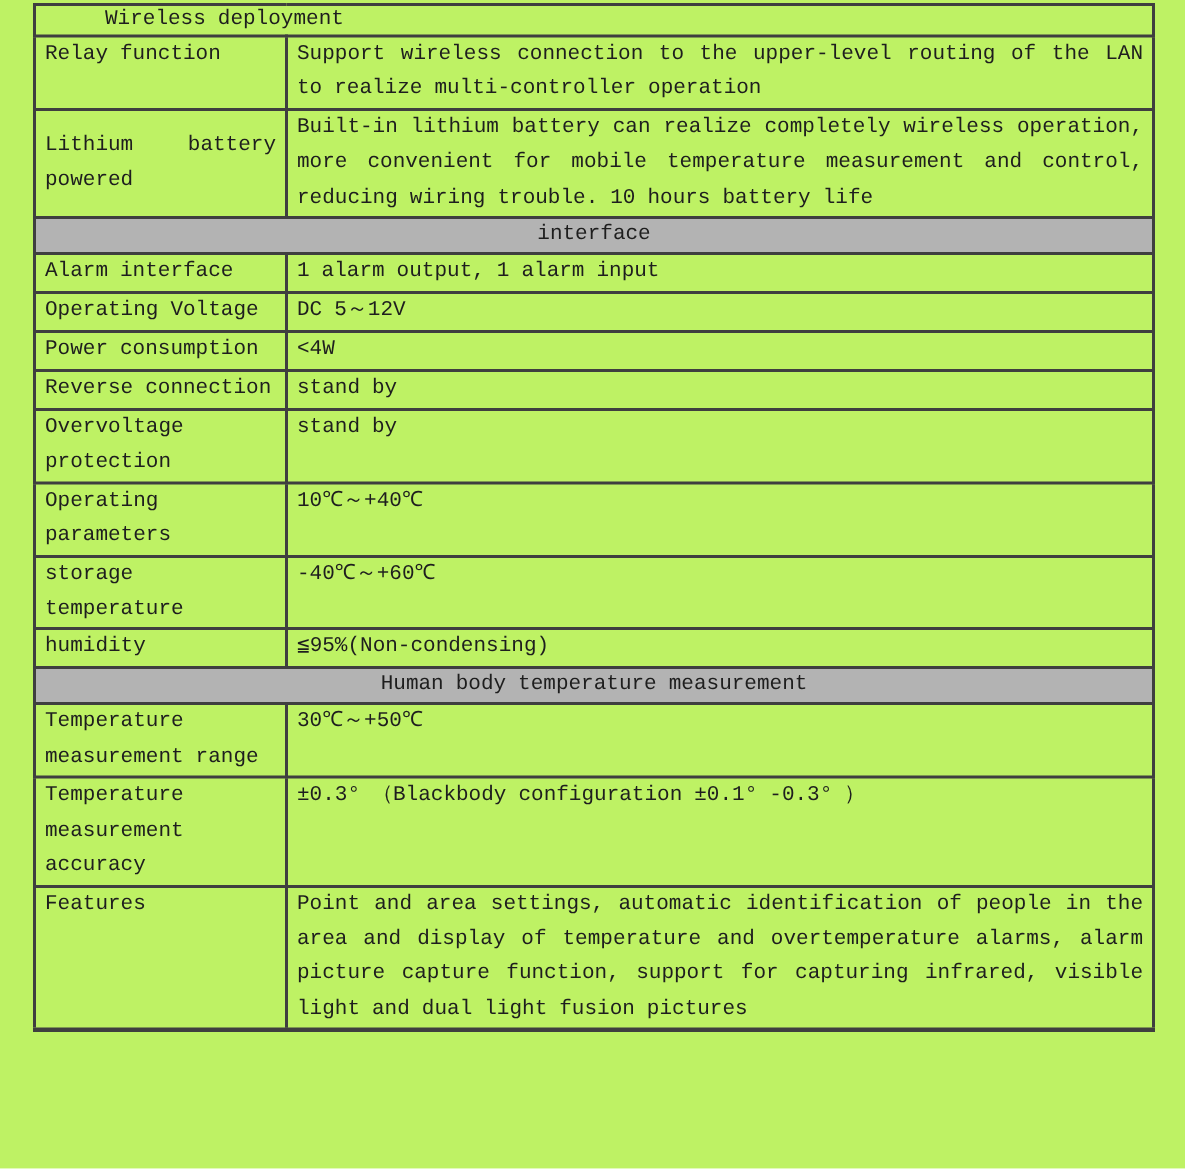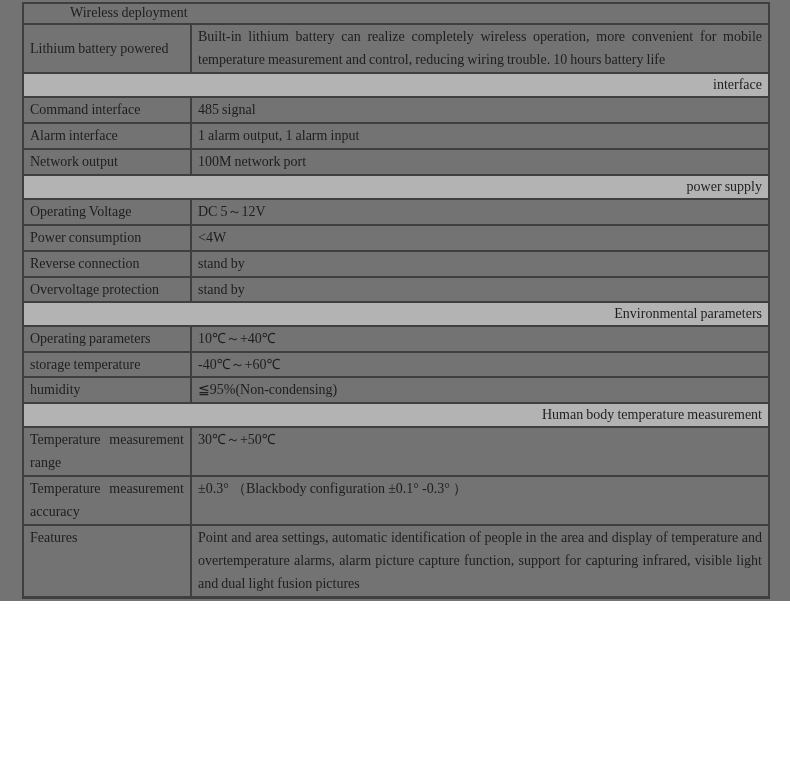--- a/index.html
+++ b/index.html
@@ -7,24 +7,23 @@
     padding: 0;
     background: #ffffff;
     width: 790px;
     height: 779px;
     font-family: "Liberation Mono", "DejaVu Sans Mono", monospace;
     color: #1e1e1e;
   }
   .page {
     position: relative;
     width: 790px;
-    height: 601px;
-    background: #737373;
+    height: 779px;
+    background: #bef264;
     overflow: hidden;
-    font-family: Liberation Serif, serif;
   }
   table.spec-table {
     position: absolute;
     left: 22px;
     top: 2px;
     width: 746px;
     border-collapse: collapse;
     table-layout: fixed;
     border: 2px solid #3f3f3f;
     border-bottom-width: 3px;
@@ -41,21 +40,21 @@
   
   tr.row-title td {
     height: 19px;
     line-height: 18px;
     padding-left: 46px;
     text-align: left;
   }
   
   tr.row-section td {
     background: #b3b3b3;
-    text-align: right;
+    text-align: center;
     height: 22px;
     line-height: 21px;
     padding: 0 6px;
   }
   
   td.cell-label { text-align: justify; }
   td.cell-value { text-align: justify; }
   tr.h1 td { height: 24px; }
   td.valign-mid { vertical-align: middle; }
 </style>
@@ -67,48 +66,41 @@
     <colgroup>
       <col style="width:168px">
       <col style="width:578px">
     </colgroup>
     <tbody>
       <tr class="row-title">
         <td colspan="2">Wireless deployment</td>
       </tr>
 
 
+      <tr>
+        <td class="cell-label">Relay function</td>
+        <td class="cell-value">Support wireless connection to the upper-level routing of the LAN to realize multi-controller operation</td>
+      </tr>
 
       <tr>
         <td class="cell-label valign-mid">Lithium battery powered</td>
         <td class="cell-value">Built-in lithium battery can realize completely wireless operation, more convenient for mobile temperature measurement and control, reducing wiring trouble. 10 hours battery life</td>
       </tr>
 
       <tr class="row-section">
         <td colspan="2">interface</td>
       </tr>
 
-      <tr class="h1">
-        <td class="cell-label">Command interface</td>
-        <td class="cell-value">485 signal</td>
-      </tr>
 
       <tr class="h1">
         <td class="cell-label">Alarm interface</td>
         <td class="cell-value">1 alarm output, 1 alarm input</td>
       </tr>
 
-      <tr class="h1">
-        <td class="cell-label">Network output</td>
-        <td class="cell-value">100M network port</td>
-      </tr>
 
-      <tr class="row-section">
-        <td colspan="2">power supply</td>
-      </tr>
 
       <tr class="h1">
         <td class="cell-label">Operating Voltage</td>
         <td class="cell-value">DC 5～12V</td>
       </tr>
 
       <tr class="h1">
         <td class="cell-label">Power consumption</td>
         <td class="cell-value">&lt;4W</td>
       </tr>
@@ -116,23 +108,20 @@
       <tr class="h1">
         <td class="cell-label">Reverse connection</td>
         <td class="cell-value">stand by</td>
       </tr>
 
       <tr>
         <td class="cell-label">Overvoltage protection</td>
         <td class="cell-value">stand by</td>
       </tr>
 
-      <tr class="row-section">
-        <td colspan="2">Environmental parameters</td>
-      </tr>
 
       <tr>
         <td class="cell-label">Operating parameters</td>
         <td class="cell-value">10℃～+40℃</td>
       </tr>
 
       <tr>
         <td class="cell-label">storage temperature</td>
         <td class="cell-value">-40℃～+60℃</td>
       </tr>

